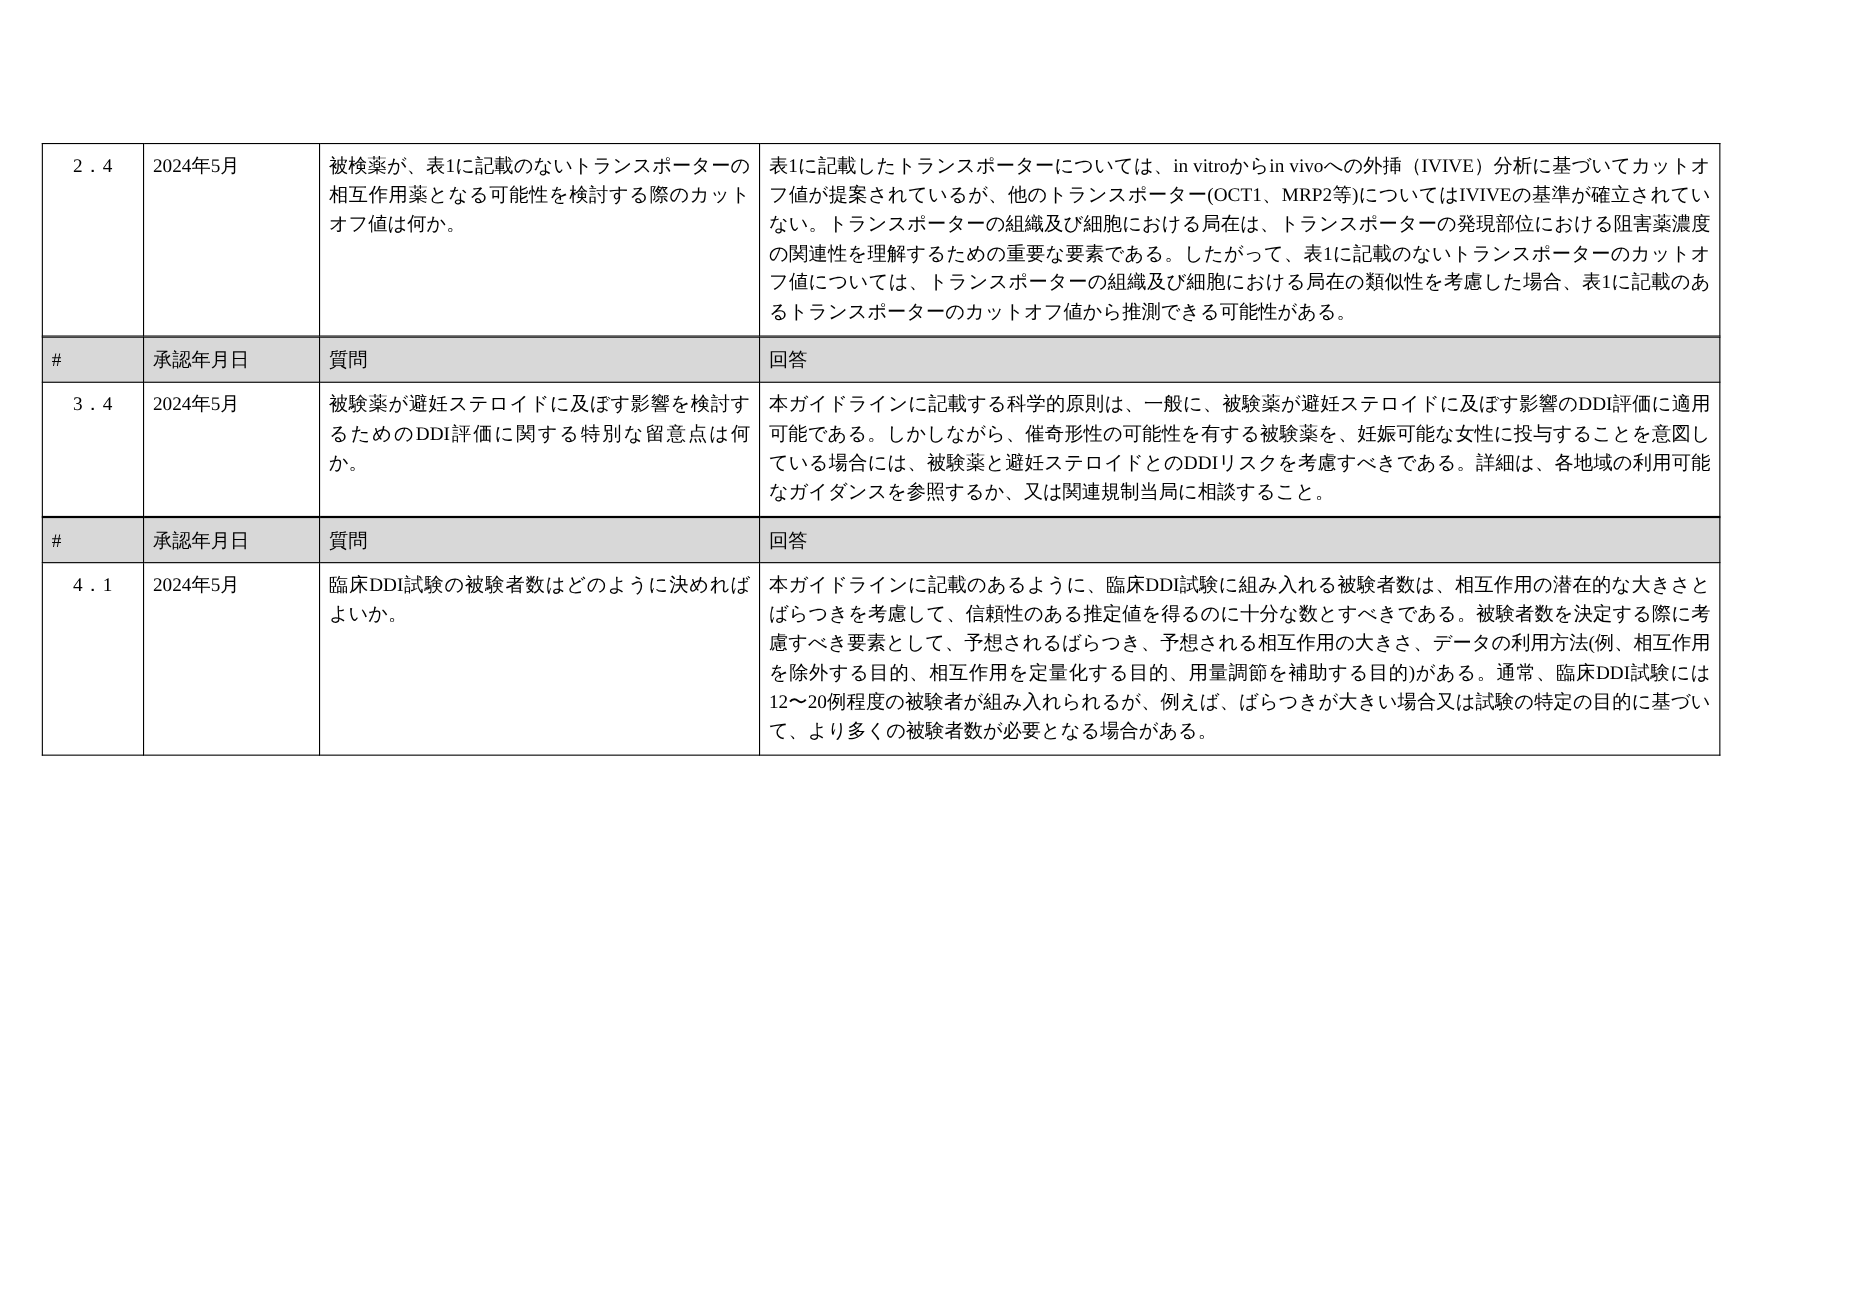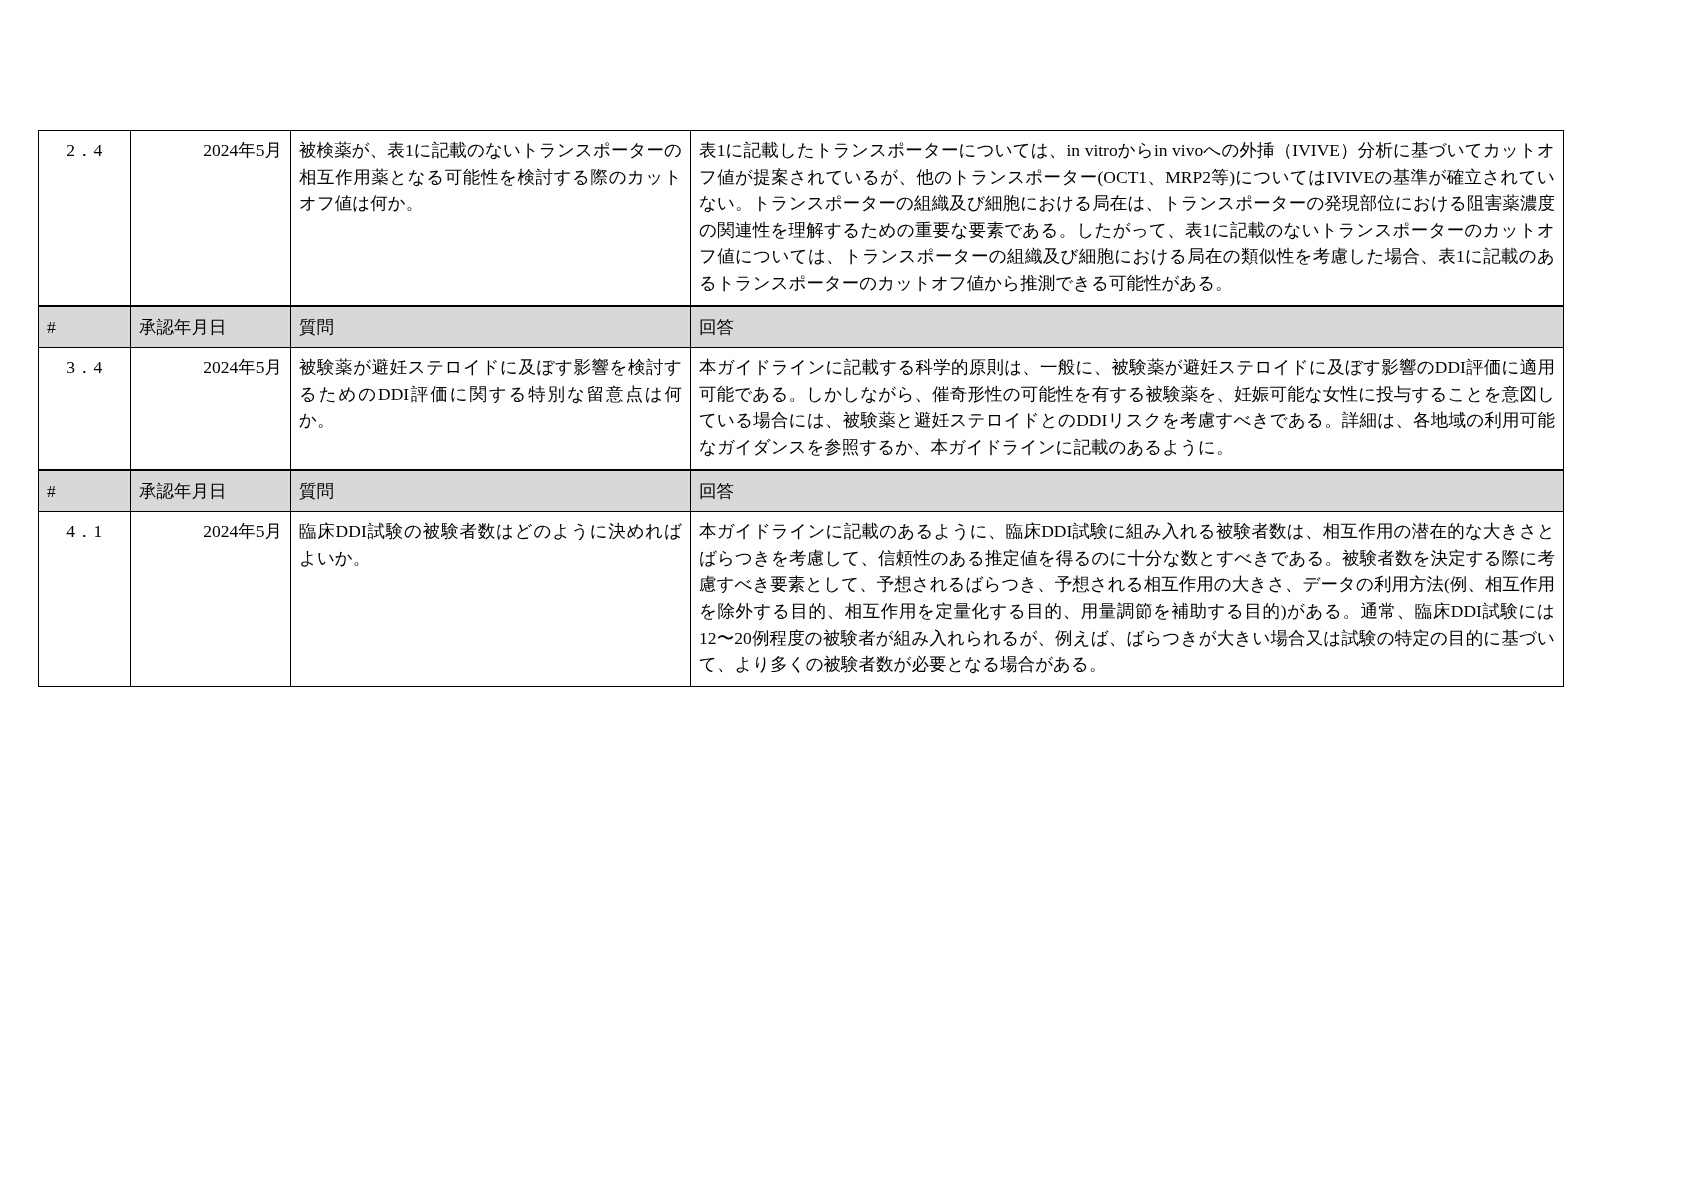--- a/index.html
+++ b/index.html
@@ -56,21 +56,21 @@
   col.c-date { width: 160px; }
   col.c-q { width: 400px; }
   col.c-a { width: 873px; }
 
   td.num {
     text-align: center;
     vertical-align: middle;
     letter-spacing: 0.5px;
   }
   td.date {
-    text-align: right;
+    text-align: left;
     vertical-align: middle;
     font-size: 17px;
   }
   th.num, th.date, th.q, th.a {
     vertical-align: middle;
   }
   th.num { text-align: center; }
   th.date { text-align: left; padding-left: 10px; }
 
   td.q {
@@ -133,21 +133,21 @@
           <th class="date">承認年月日</th>
           <th class="q">質問</th>
           <th class="a">回答</th>
         </tr>
       </thead>
       <tbody>
         <tr>
           <td class="num">3．4</td>
           <td class="date">2024年5月</td>
           <td class="q">被験薬が避妊ステロイドに及ぼす影響を検討するためのDDI評価に関する特別な留意点は何か。</td>
-          <td class="a">本ガイドラインに記載する科学的原則は、一般に、被験薬が避妊ステロイドに及ぼす影響のDDI評価に適用可能である。しかしながら、催奇形性の可能性を有する被験薬を、妊娠可能な女性に投与することを意図している場合には、被験薬と避妊ステロイドとのDDIリスクを考慮すべきである。詳細は、各地域の利用可能なガイダンスを参照するか、本ガイドラインに記載のあるように。</td>
+          <td class="a">本ガイドラインに記載する科学的原則は、一般に、被験薬が避妊ステロイドに及ぼす影響のDDI評価に適用可能である。しかしながら、催奇形性の可能性を有する被験薬を、妊娠可能な女性に投与することを意図している場合には、被験薬と避妊ステロイドとのDDIリスクを考慮すべきである。詳細は、各地域の利用可能なガイダンスを参照するか、又は関連規制当局に相談すること。</td>
         </tr>
       </tbody>
     </table>
 
 
     <table class="qa">
       <colgroup>
         <col class="c-num">
           <col class="c-date">
           <col class="c-q">

